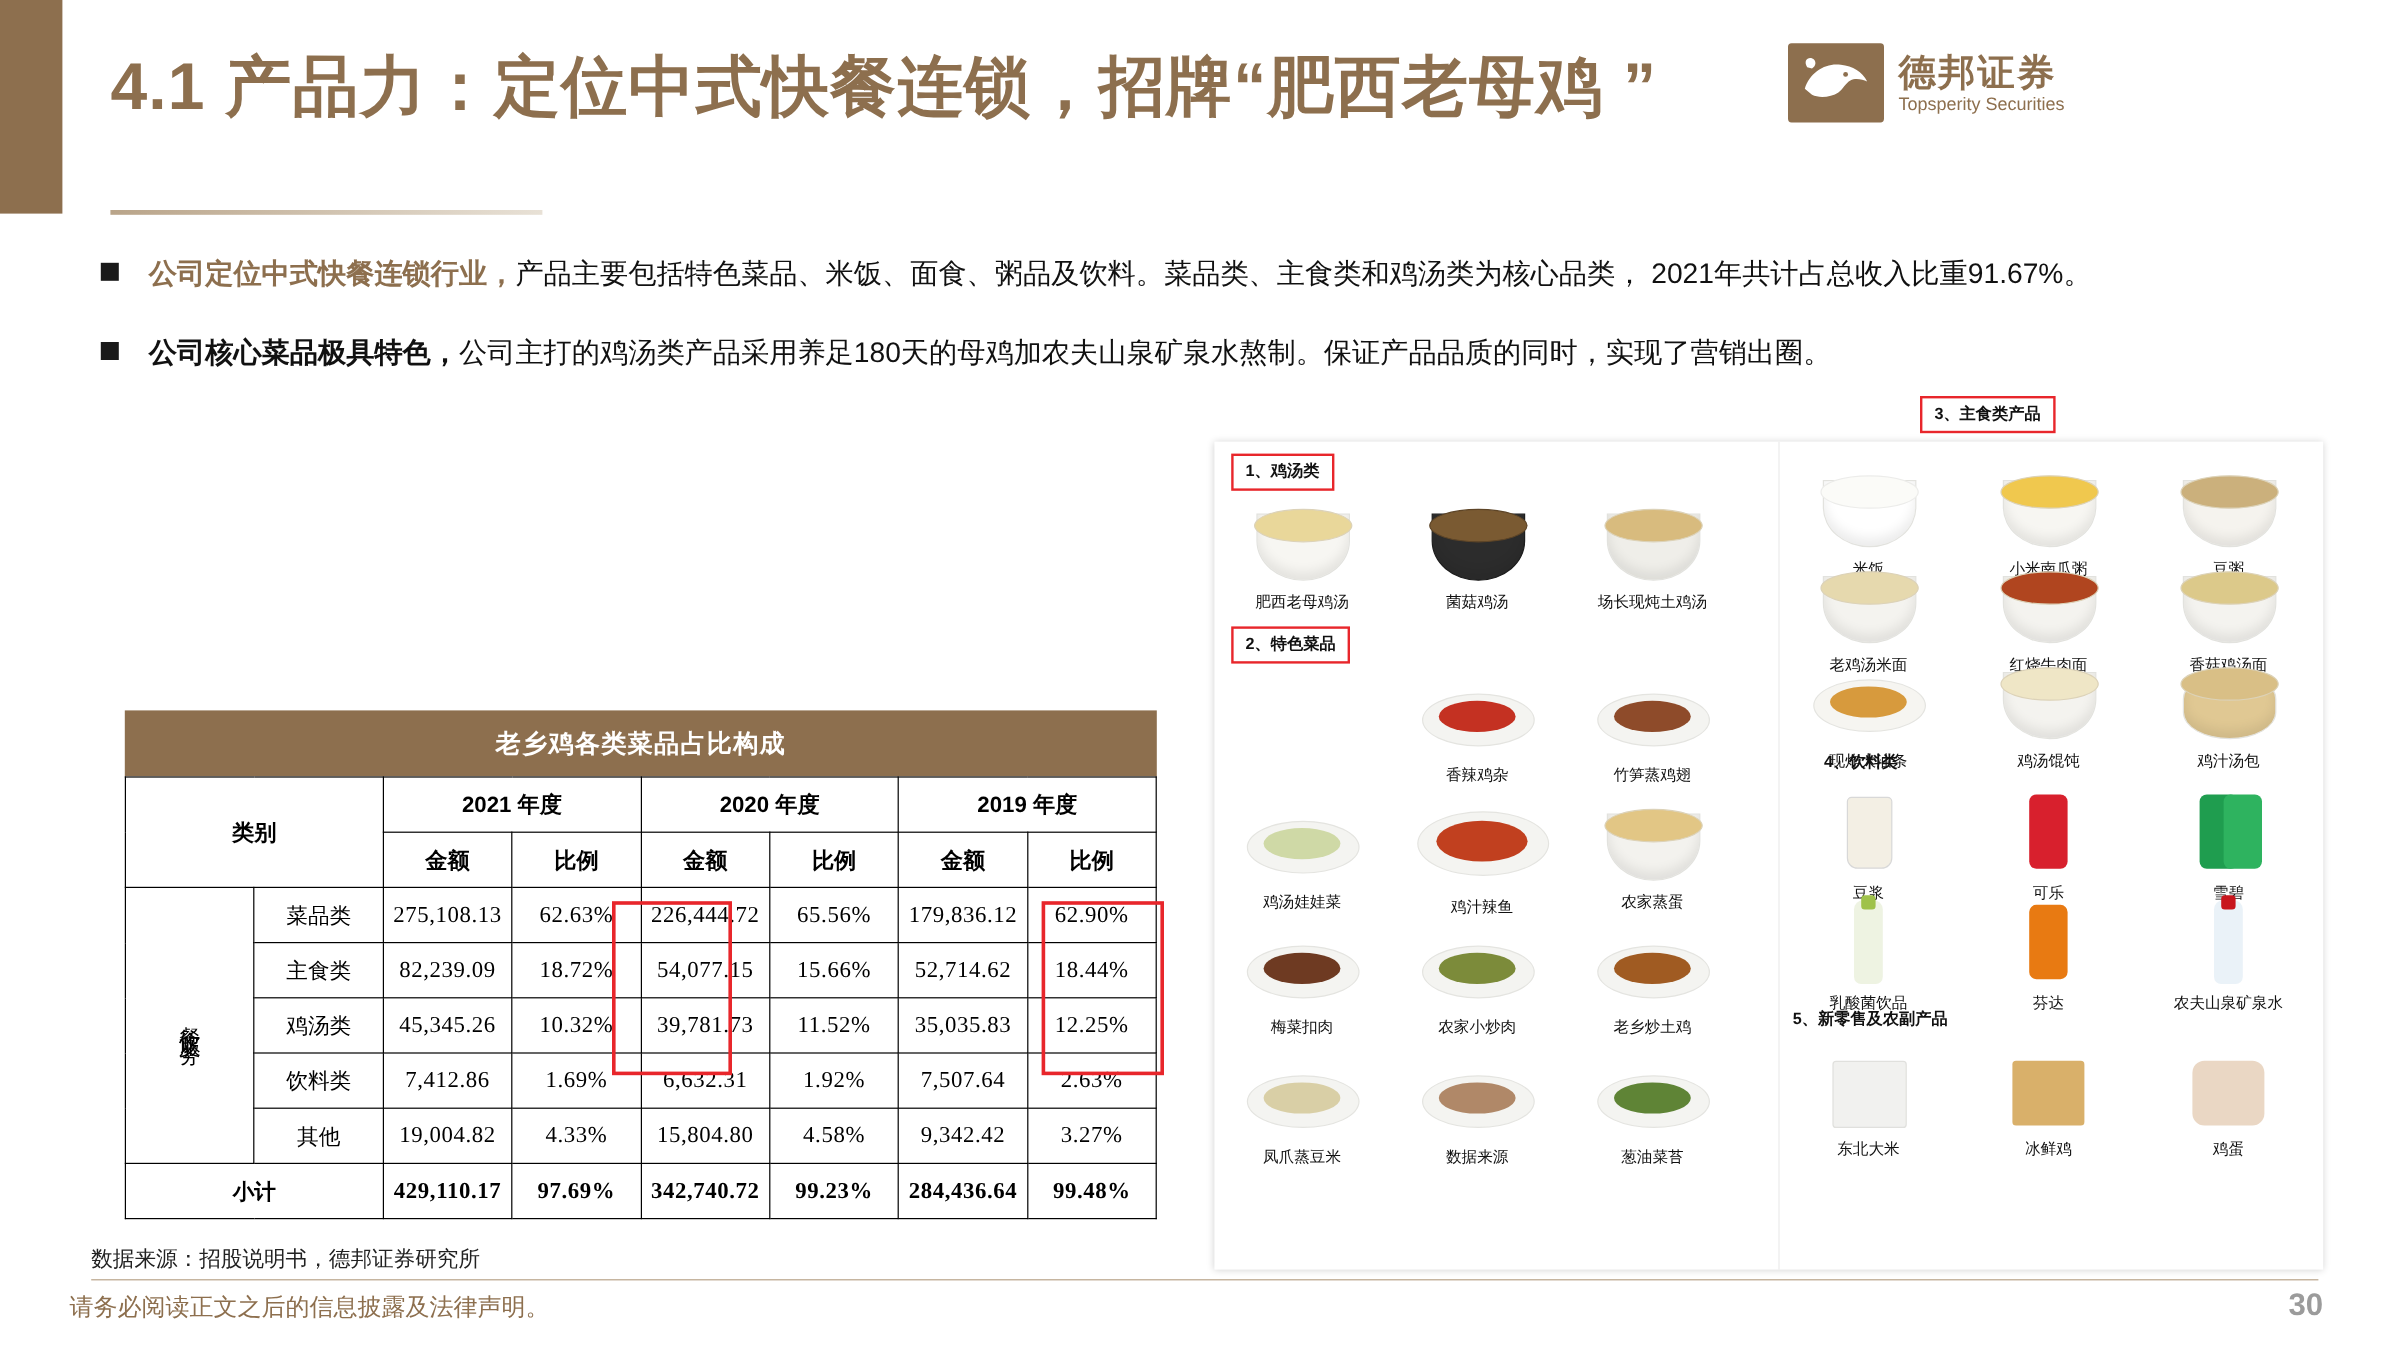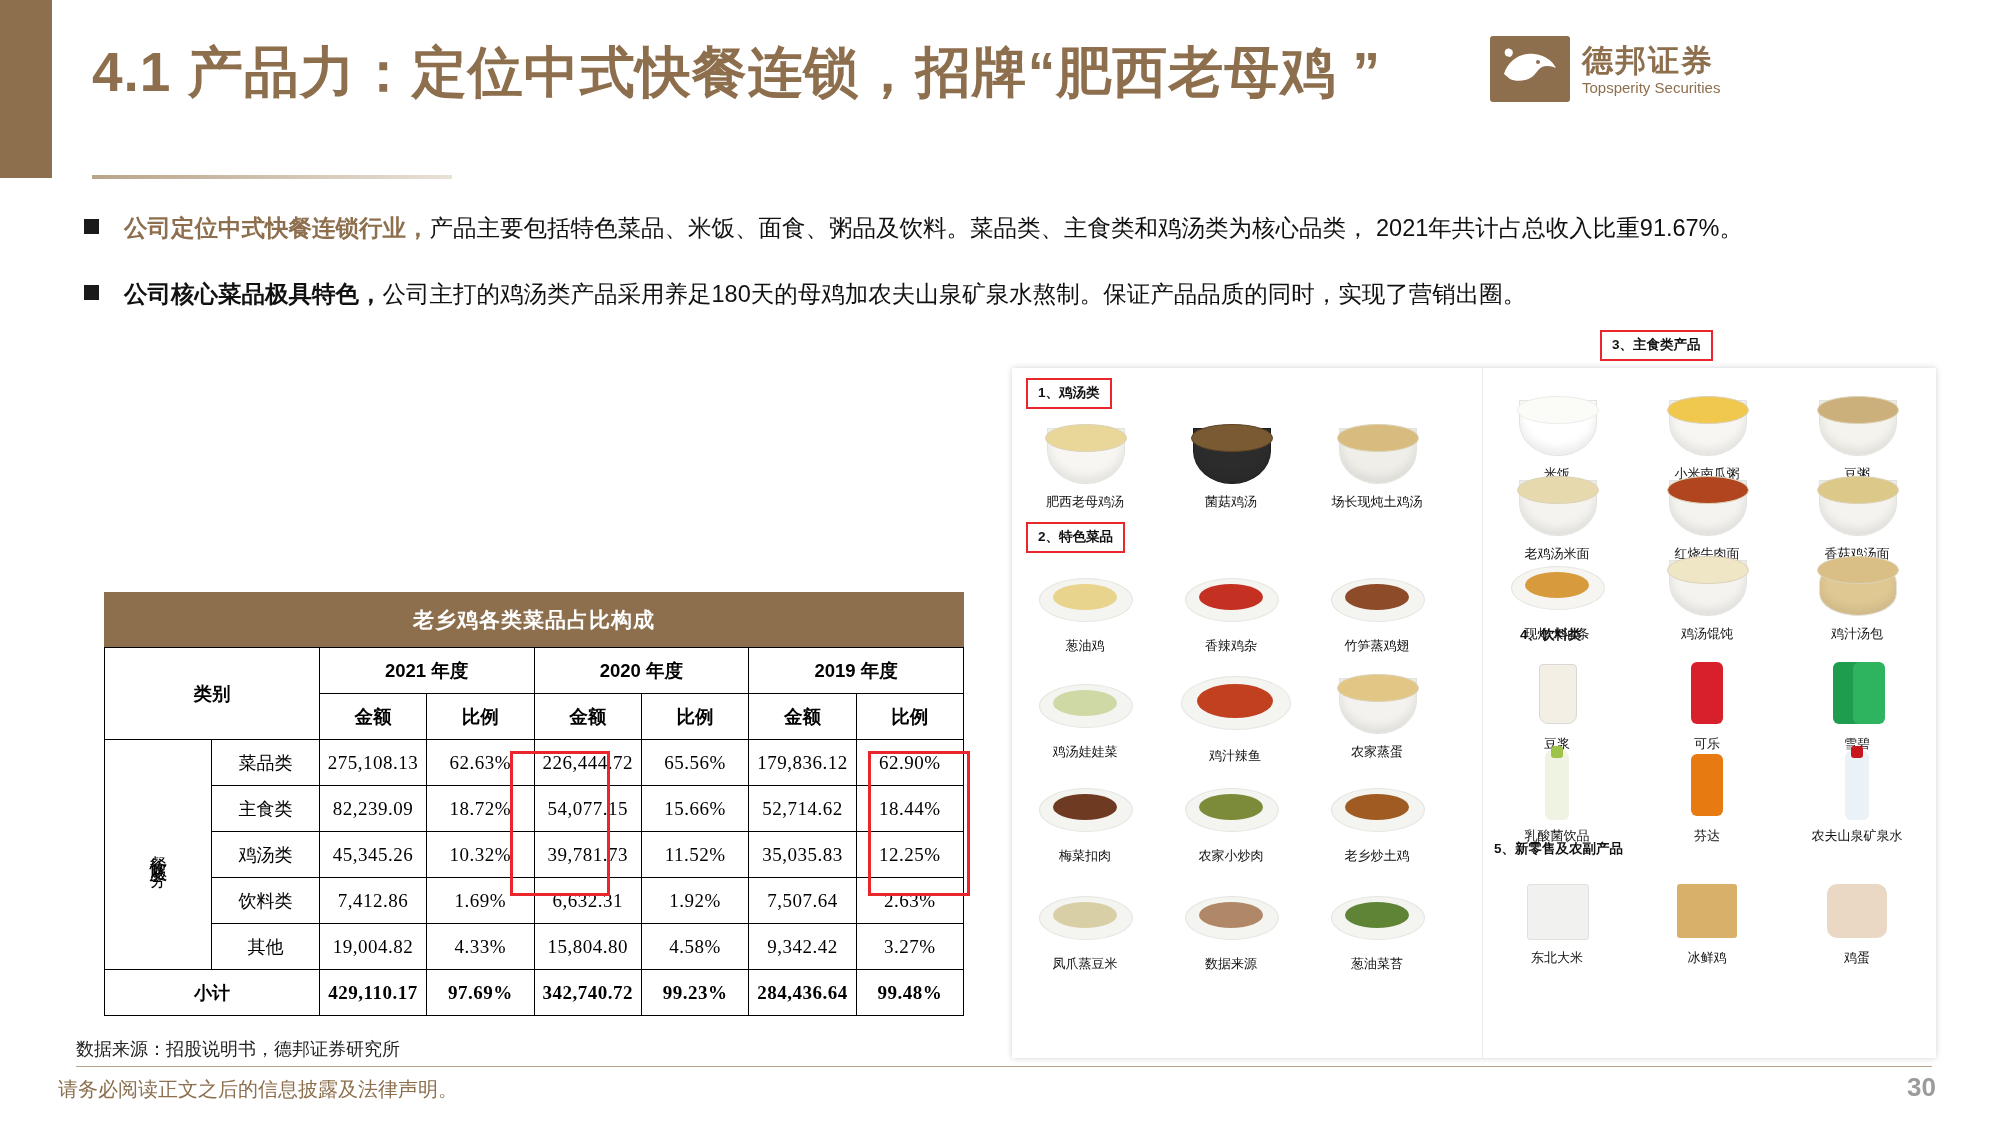--- a/index.html
+++ b/index.html
@@ -448,27 +448,20 @@
       <div class="food-cap">菌菇鸡汤</div>
     </div>
     <div class="food-cell" style="left:306px; top:44px;">
       <div class="food-img">
         <div class="bowl" style="background:#efeee9;"></div>
         <div class="bowl-top" style="background:#d8bb7e;"></div>
       </div>
       <div class="food-cap">场长现炖土鸡汤</div>
     </div>
 
-    <div class="food-cell" style="left:14px; top:188px;">
-      <div class="food-img">
-        <div class="plate"></div>
-          <div class="plate-top" style="background:#e8d48c;"></div>
-      </div>
-      <div class="food-cap">葱油鸡</div>
-    </div>
     <div class="food-cell" style="left:160px; top:188px;">
       <div class="food-img">
         <div class="plate"></div>
           <div class="plate-top" style="background:#c43122;"></div>
       </div>
       <div class="food-cap">香辣鸡杂</div>
     </div>
     <div class="food-cell" style="left:306px; top:188px;">
       <div class="food-img">
         <div class="plate"></div>

